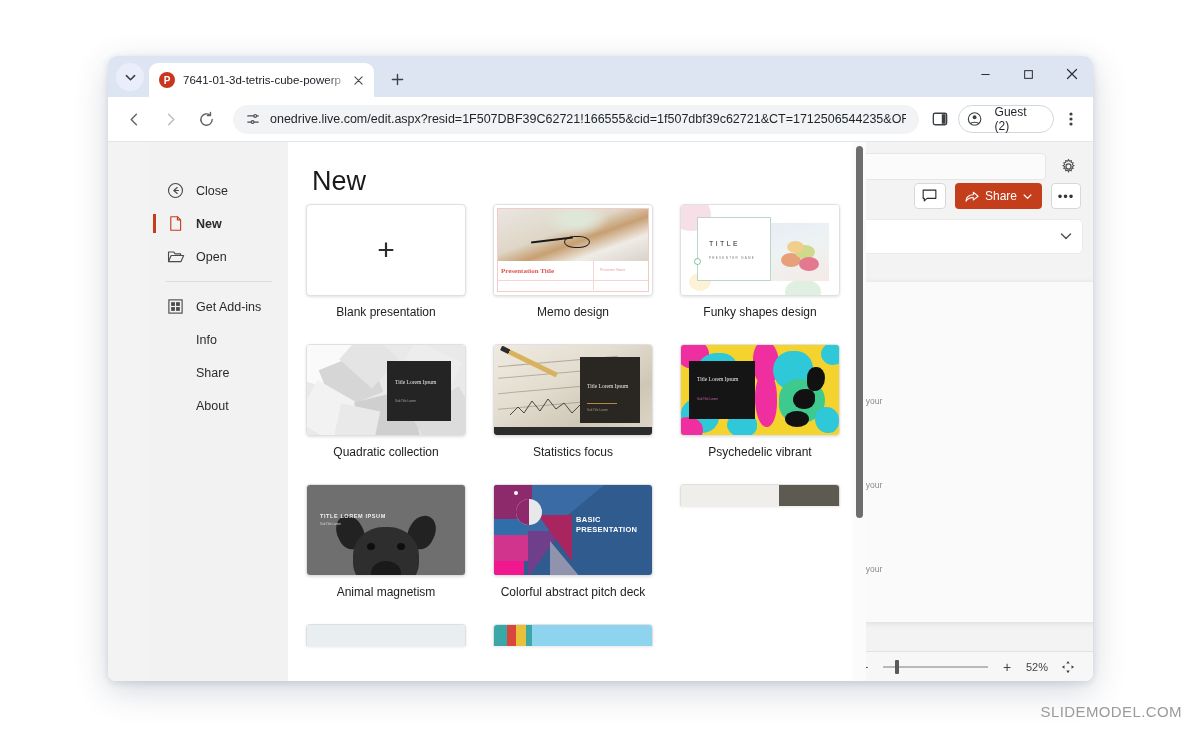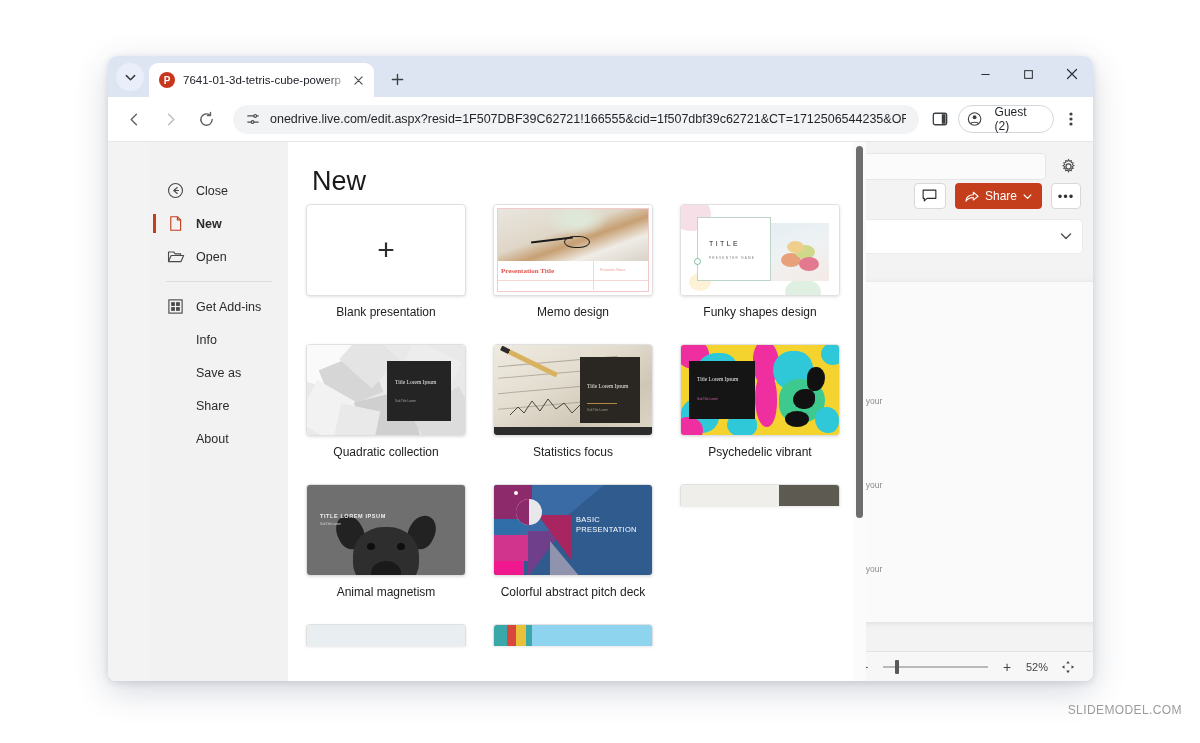--- a/index.html
+++ b/index.html
@@ -416,21 +416,21 @@
   .dog-eye { position: absolute; width: 8px; height: 7px; background: #0e0e0e; border-radius: 50%; }
   .dog-snout { position: absolute; left: 50%; transform: translateX(-50%); bottom: 4px;
     width: 30px; height: 24px; background: #1a1a1a; border-radius: 50% 50% 45% 45%; }
   .animal-title { position: absolute; left: 13px; top: 28px; font-size: 5.5px; font-weight: bold; color: #f0f0f0; letter-spacing: .6px; z-index: 4; }
   .animal-sub { position: absolute; left: 13px; top: 37px; font-size: 3px; color: #d6d6d6; z-index: 4; }
 
   
   .art-abs { position: absolute; inset: 0; background: #2f5b8e; overflow: hidden; }
   .abs-sh { position: absolute; }
   .abs-title { position: absolute; right: 10px; top: 30px; width: 66px;
-    font-size: 7.5px; font-weight: normal; color: #fff; line-height: 1.35; letter-spacing: .3px; }
+    font-size: 7.5px; font-weight: bold; color: #fff; line-height: 1.35; letter-spacing: .3px; }
 
   
   .tpl-peek {
     width: 160px; height: 22px;
     border: 1px solid #e0e0e0; border-bottom: none;
     border-radius: 4px 4px 0 0;
     box-shadow: 0 1px 3px rgba(0,0,0,.1);
     overflow: hidden; position: relative;
   }
 
@@ -441,21 +441,21 @@
     background: #fbfbfb;
   }
   #backstage-thumb {
     position: absolute; left: 3px; top: 4px;
     width: 7px; height: 372px;
     background: #6e6e6e; border-radius: 4px;
   }
 
   #watermark {
     position: absolute; right: 18px; top: 703px;
-    font-size: 12px; color: #9b9b9b; letter-spacing: .4px;
+    font-size: 15px; color: #9b9b9b; letter-spacing: .4px;
   }
 </style>
 </head>
 <body>
 
 <div id="browser-window">
 
   <div id="tab-strip">
     <div id="tab-list-btn">
       <svg width="11" height="11" viewBox="0 0 12 12">
@@ -702,23 +702,20 @@
               <rect x="9.6" y="4.4" width="4" height="4" fill="#4a4a4a"></rect>
               <rect x="4.4" y="9.6" width="4" height="4" fill="#4a4a4a"></rect>
               <rect x="9.6" y="9.6" width="4" height="4" fill="#4a4a4a"></rect>
             </svg>
           </span>
           <span>Get Add-ins</span>
         </div>
 
         <div class="nav-item nav-label-only">
           <span>Info</span>
-        </div>
-        <div class="nav-item nav-label-only">
-          <span>Save as</span>
         </div>
         <div class="nav-item nav-label-only">
           <span>Share</span>
         </div>
         <div class="nav-item nav-label-only">
           <span>About</span>
         </div>
       </div>
 
       <div id="backstage-main">

